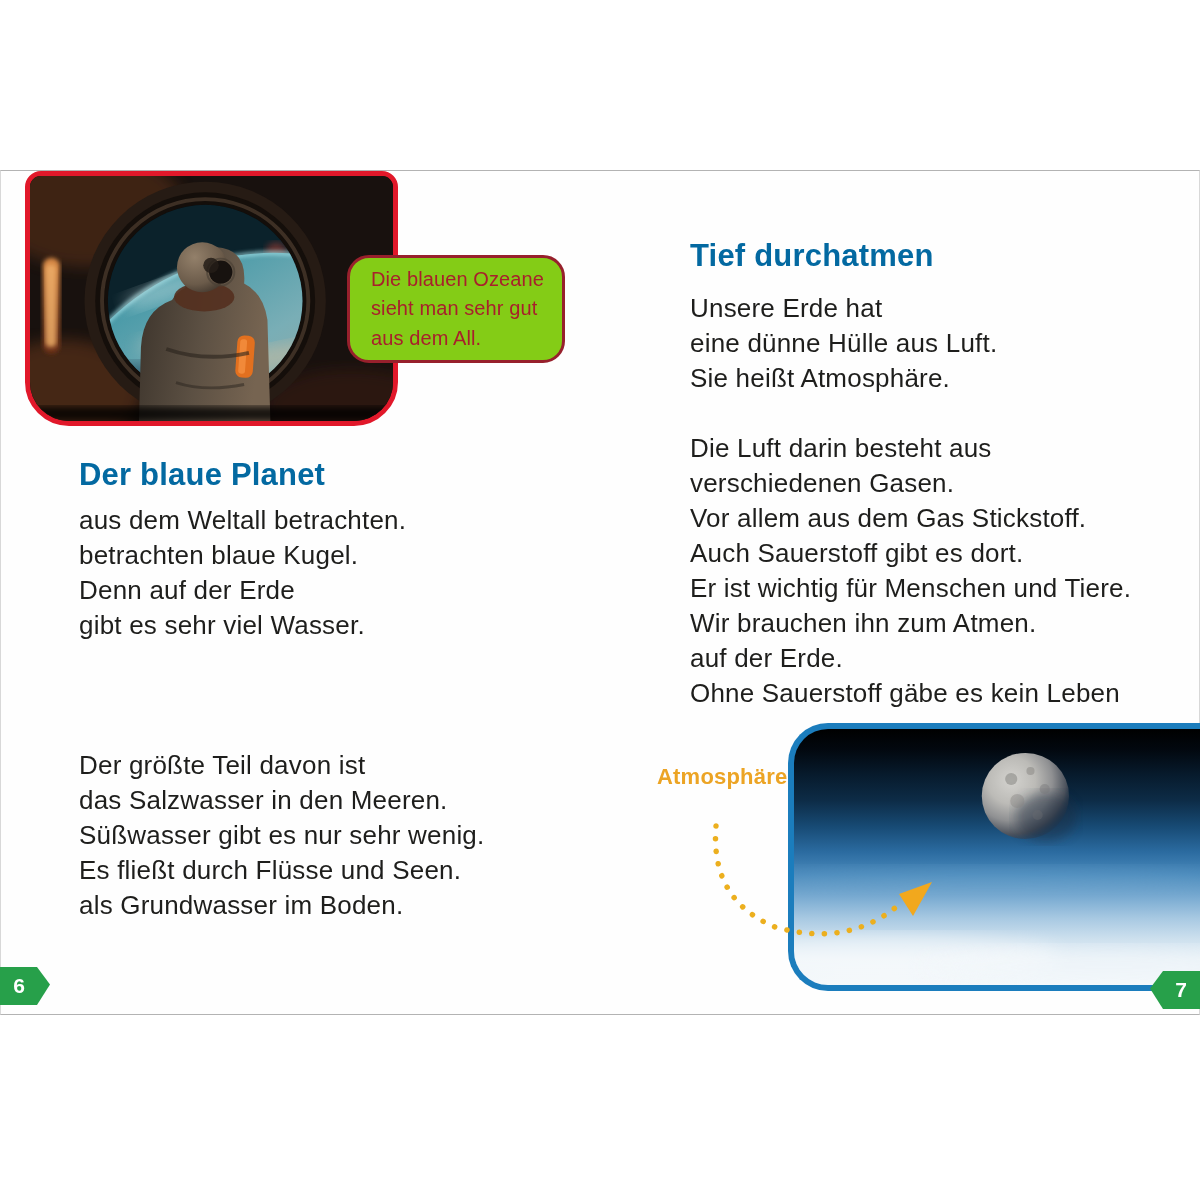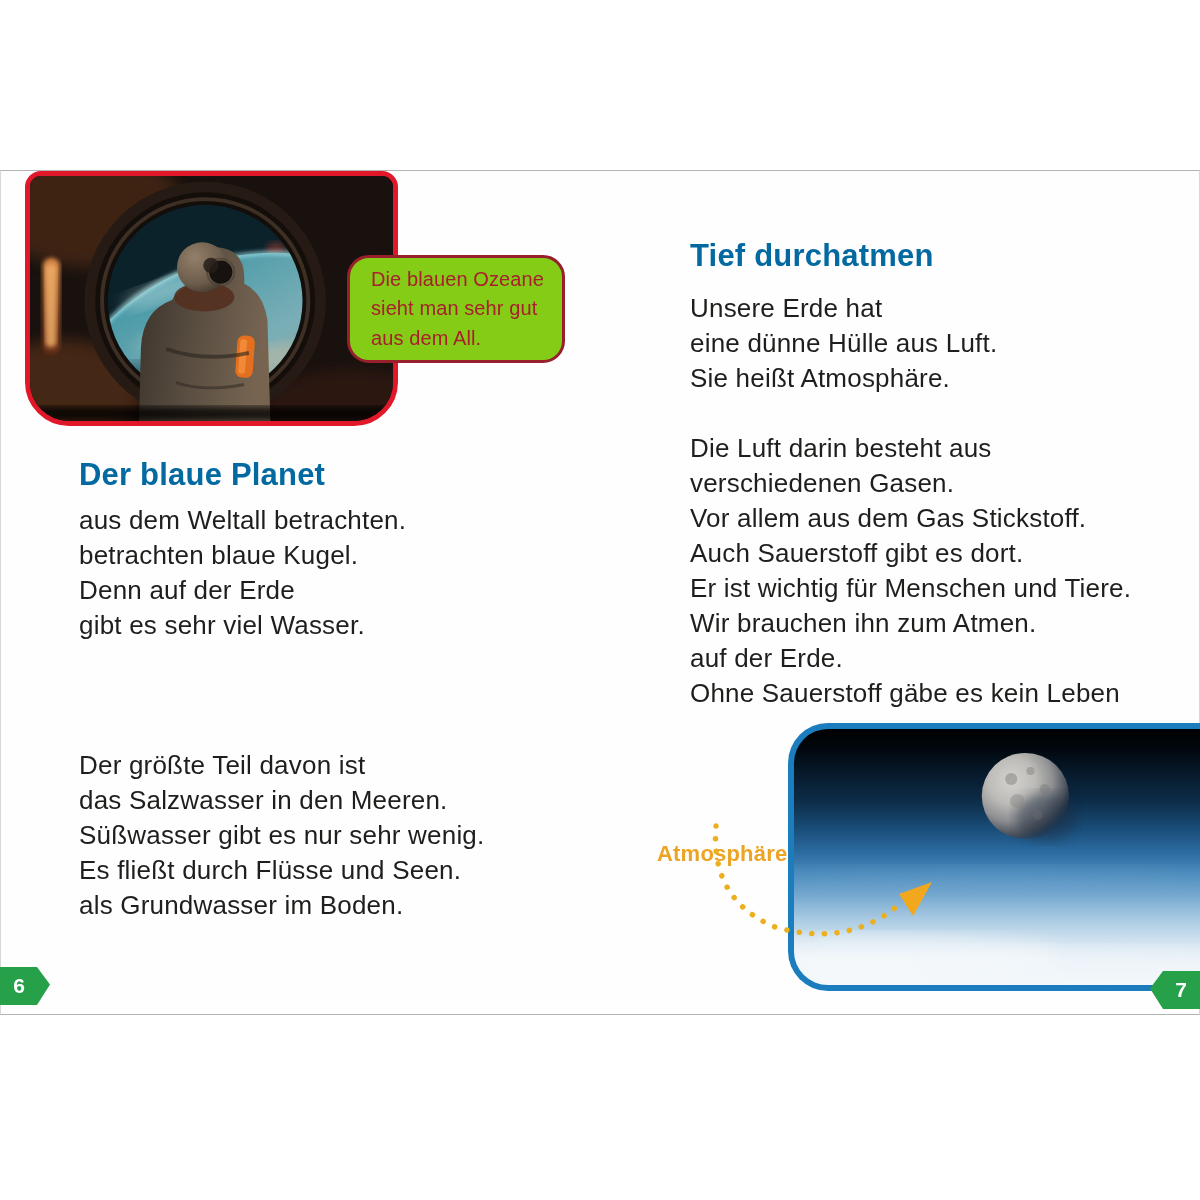--- a/index.html
+++ b/index.html
@@ -67,21 +67,21 @@
     border:6px solid #1b7dbd; border-right:none;
     border-radius:40px 0 0 40px; overflow:hidden; z-index:2;
     background:linear-gradient(180deg,
       #000000 0%, #02080f 8%, #071b2d 18%, #0d2c47 28%, #174a74 38%,
       #2b6ba0 48%, #4a8abc 57%, #7bacd2 66%, #a8c9e2 74%, #cde0ee 82%,
       #e7f0f6 90%, #f4f8fb 100%);
   }
   .photo-blue svg { display:block; width:100%; height:100%; }
   
   .atm-label {
-    position:absolute; left:657px; top:841px; font-size:22px; font-weight:700;
+    position:absolute; left:657px; top:764px; font-size:22px; font-weight:700;
     color:#eca424; z-index:4; letter-spacing:0.2px;
   }
   .arrow-svg { position:absolute; left:590px; top:790px; z-index:5; }
 </style>
 </head>
 <body>
 
 <div class="canvas">
 
   <div class="sheet"></div>

